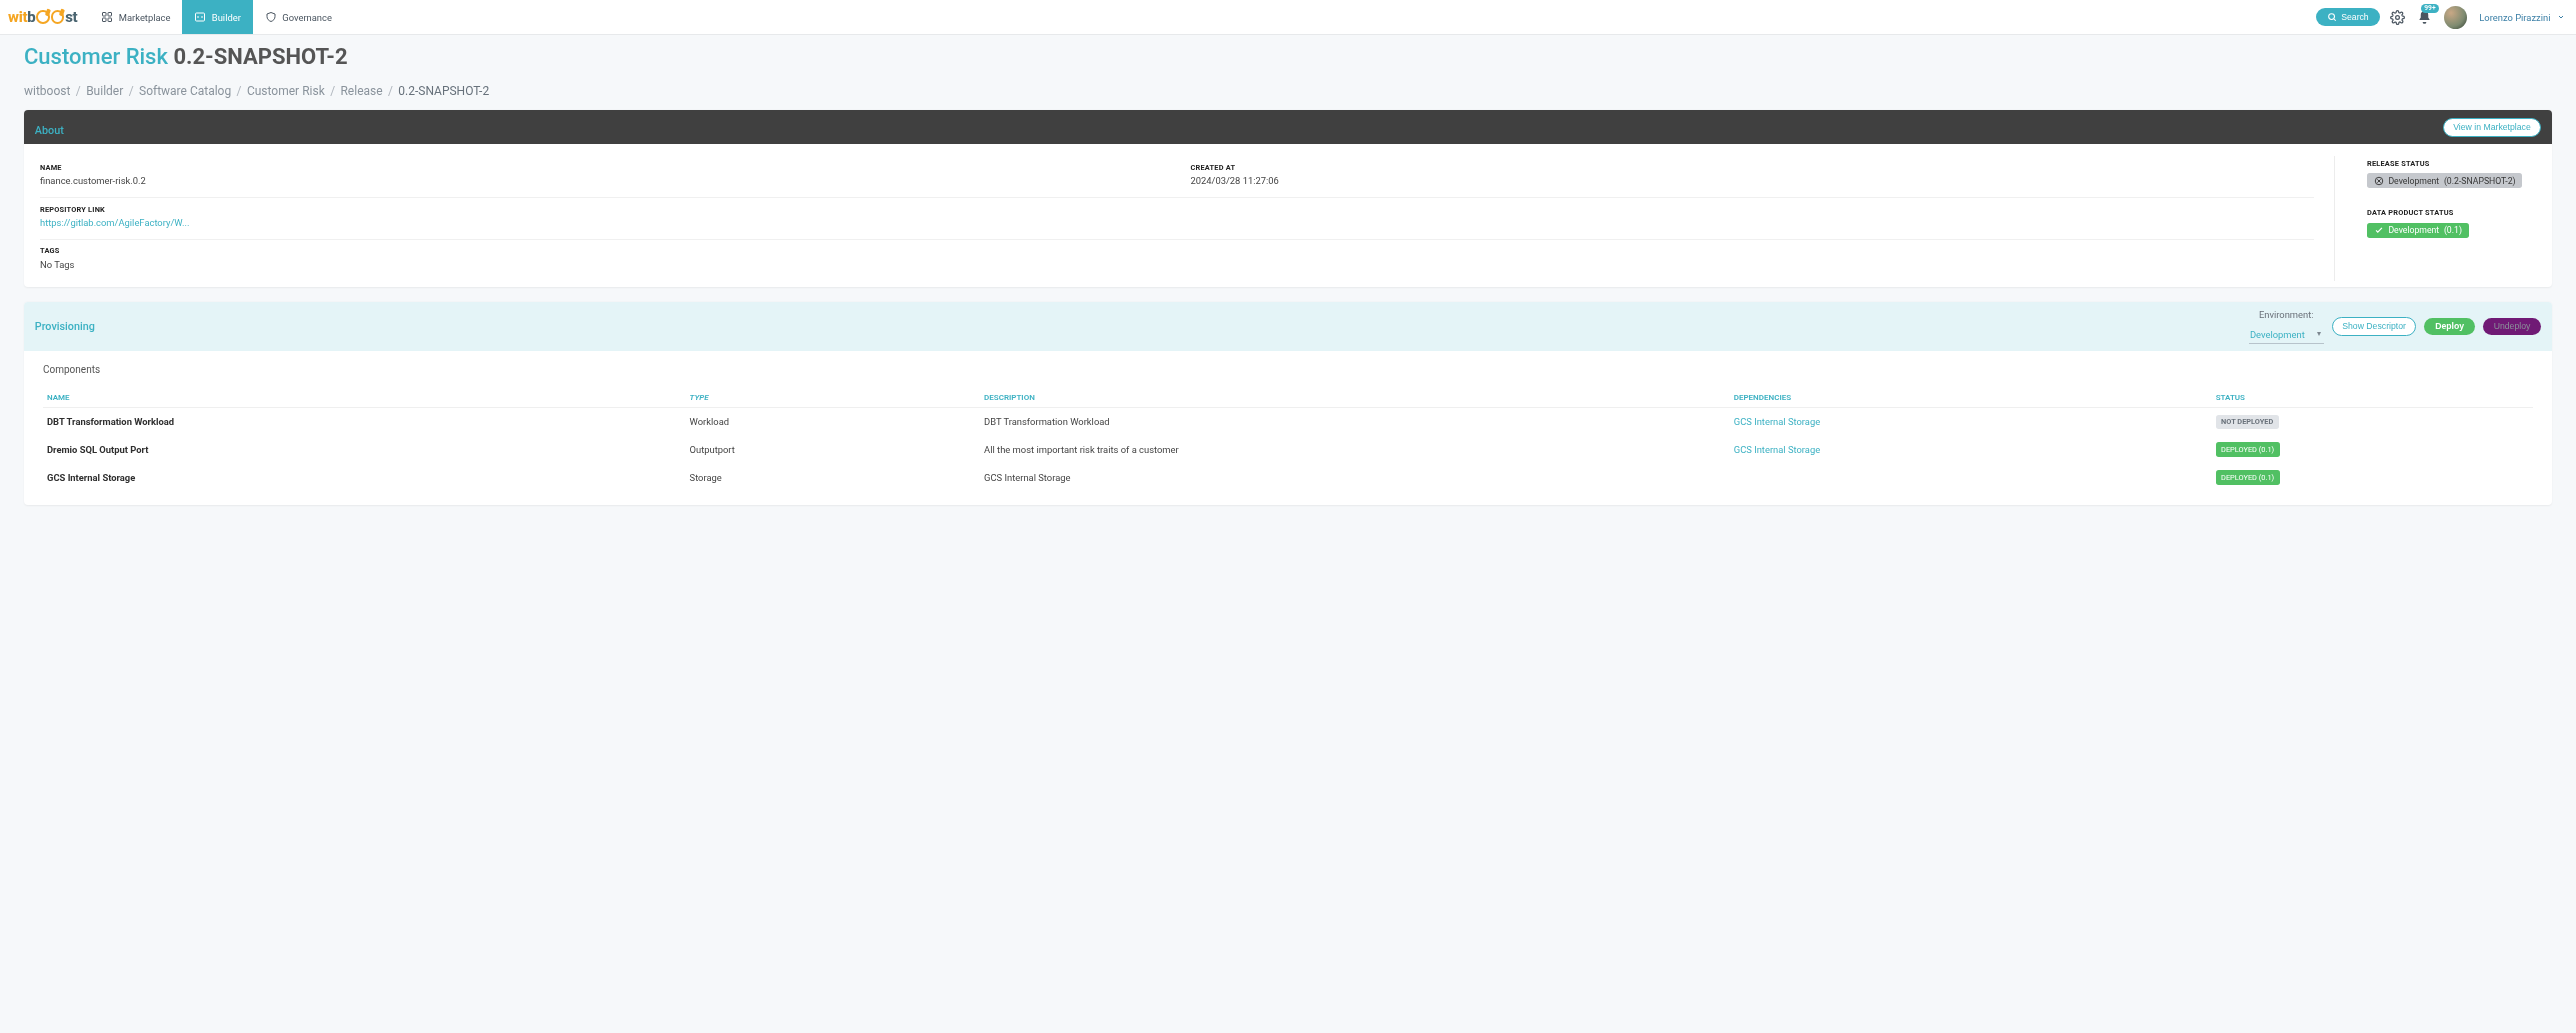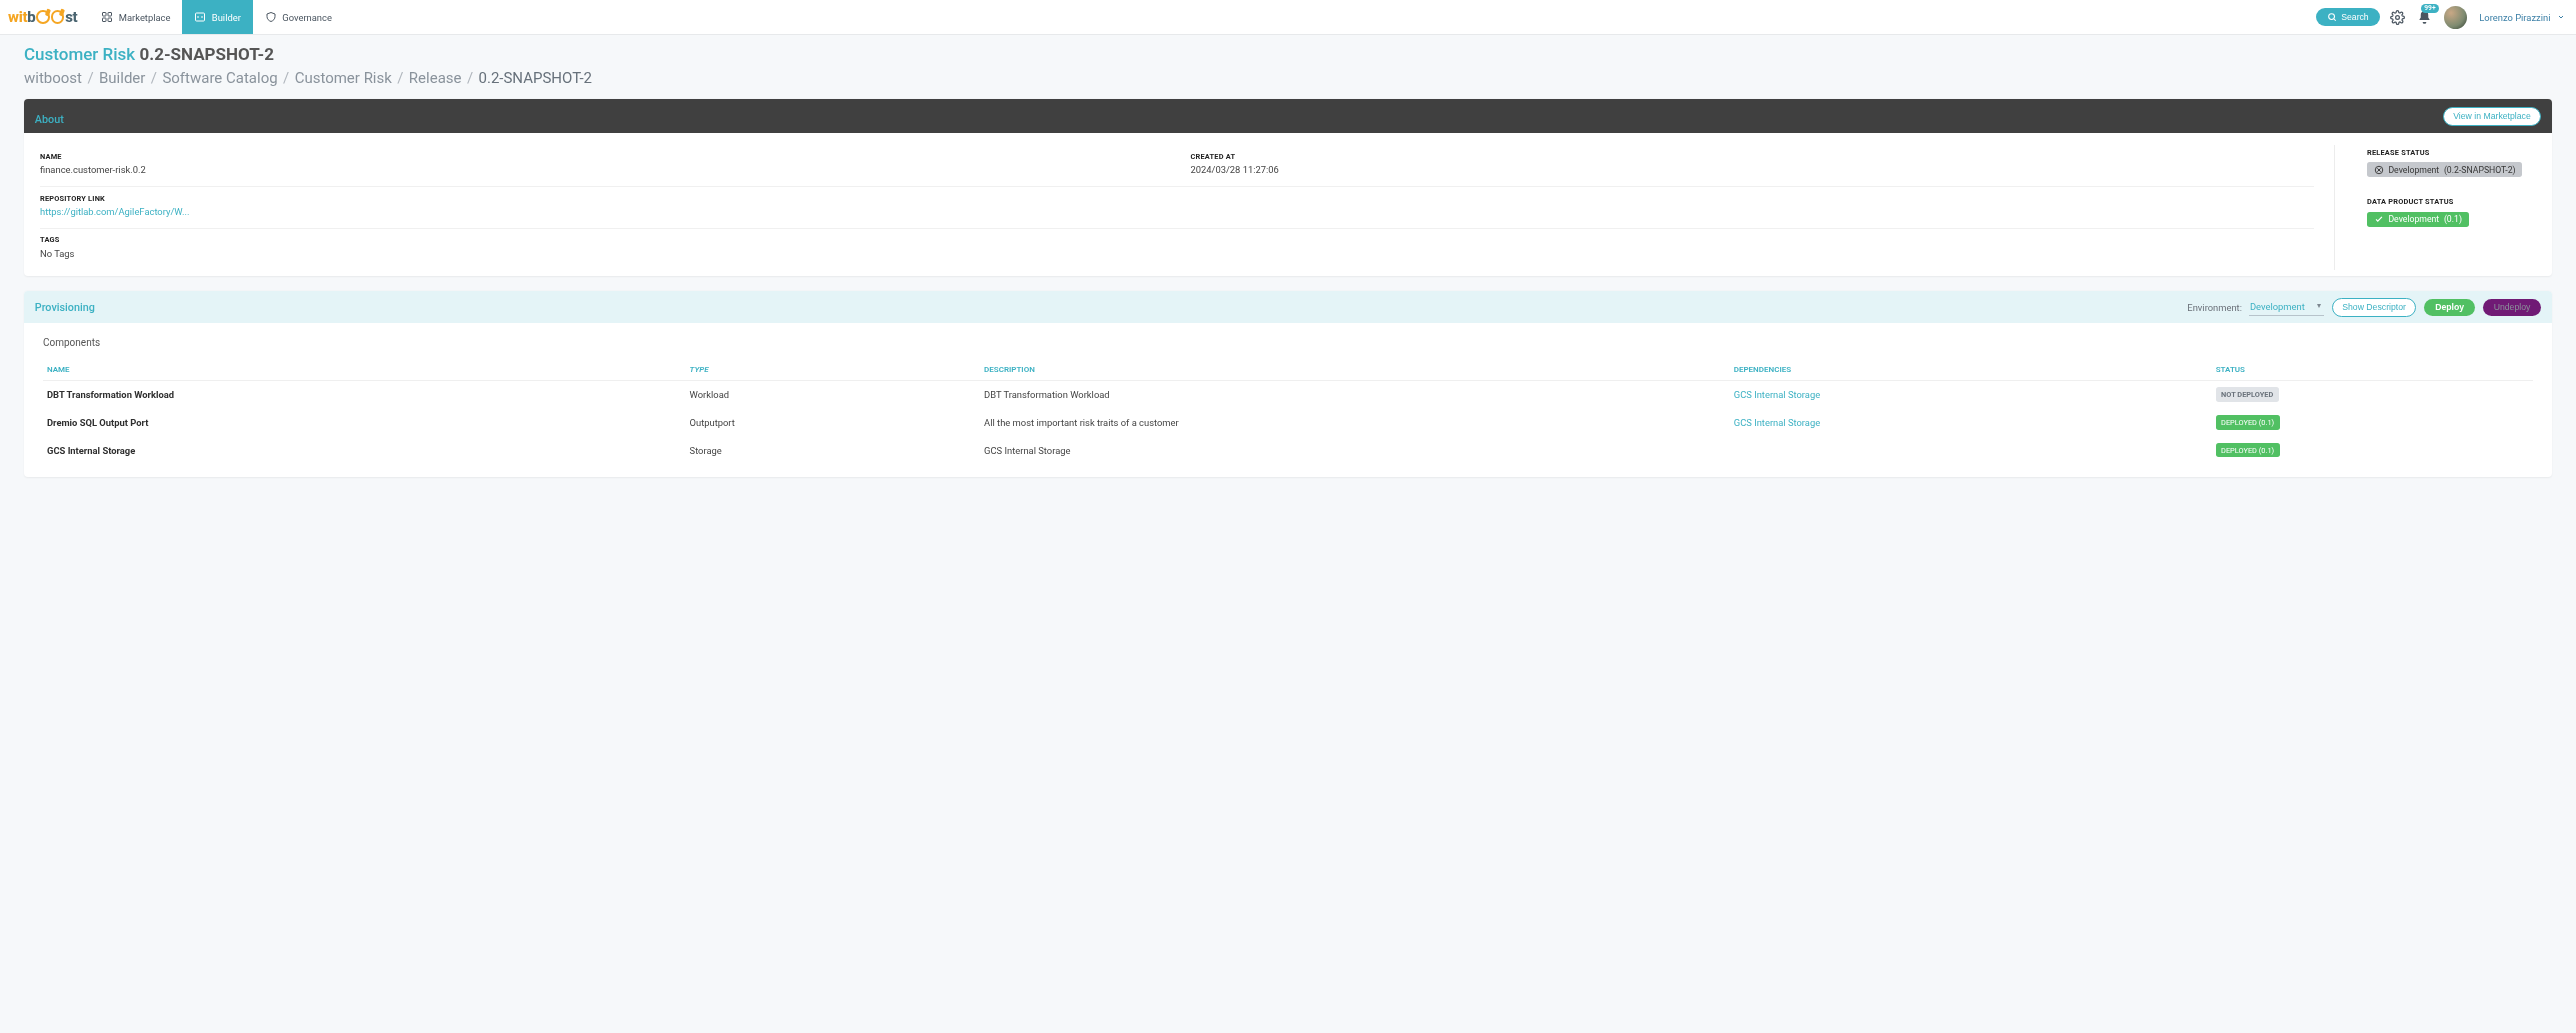--- a/index.html
+++ b/index.html
@@ -91,26 +91,26 @@
   }
   .avatar {
     width: 23px; height: 23px;
     border-radius: 50%;
     background: radial-gradient(circle at 30% 30%, #c9a885, #7d8a70 60%, #2f3b2f);
   }
   .user-name { color: #3b7fa6; cursor: pointer; display: flex; align-items: center; gap: 6.7px; }
 
   
   .page { padding: 9.4px 24px 27px; }
-  .page-title { font-size: 17px; font-weight: 500; margin-bottom: 5px; }
+  .page-title { font-size: 22px; font-weight: 500; margin-bottom: 15px; }
   .page-title .name { color: #3cb1c3; }
   .page-title .ver { color: #555; font-weight: 700; }
   .breadcrumb {
     display: flex; gap: 5.4px; flex-wrap: wrap;
-    color: #8a939c; margin-bottom: 12px; font-size: 15px;
+    color: #8a939c; margin-bottom: 12px; font-size: 12px;
   }
   .breadcrumb a { color: #8a939c; text-decoration: none; }
   .breadcrumb .cur { color: #67717b; }
   .breadcrumb .sep { color: #b0b6bd; }
 
   .panel {
     background: #fff;
     border-radius: 4px;
     box-shadow: 0 0.7px 2px rgba(0,0,0,0.06);
     margin-bottom: 15px;
@@ -185,20 +185,21 @@
     display: flex;
     align-items: center;
     background: #e4f4f7;
     padding: 6.7px 10.8px;
     gap: 8px;
   }
   .prov-header .title { color: #3cb1c3; font-weight: 500; font-size: 10.8px; }
   .env-select {
     display: flex; align-items: center; gap: 6.7px;
     color: #6a7079;
+    flex-direction: column;
   }
   .env-select .sel {
     color: #3cb1c3;
     border-bottom: 0.7px solid #b7c3cb;
     padding: 2.7px 19px 2.7px 1.3px;
     position: relative;
     cursor: pointer;
   }
   .env-select .sel::after {
     content: "▾";

